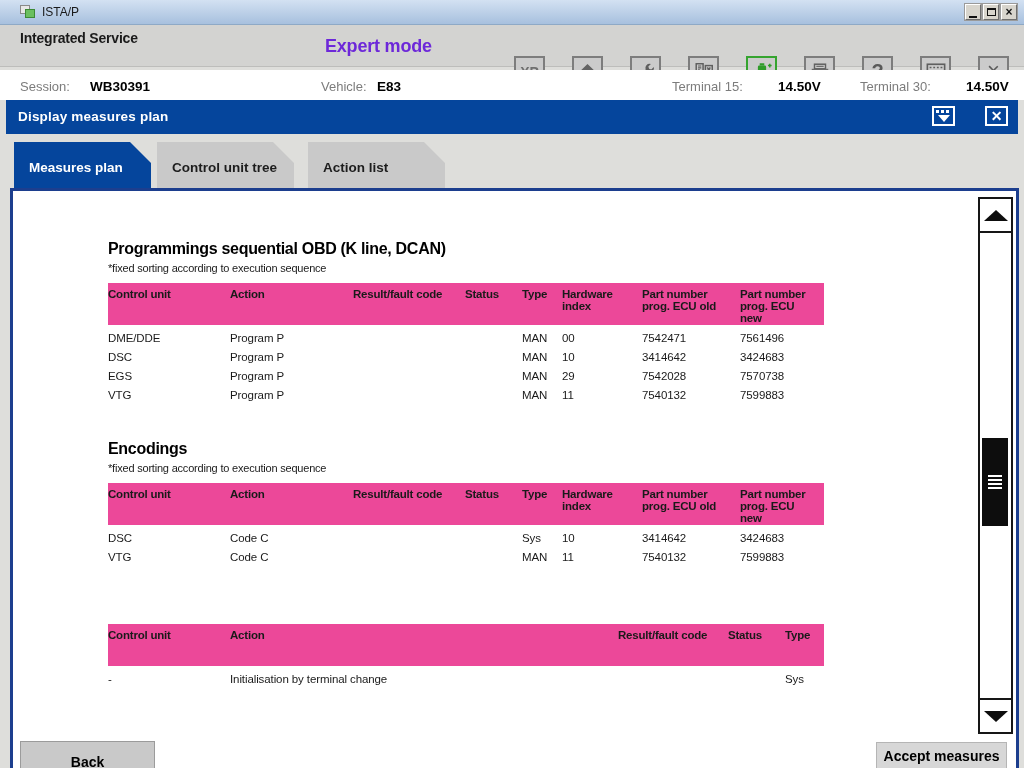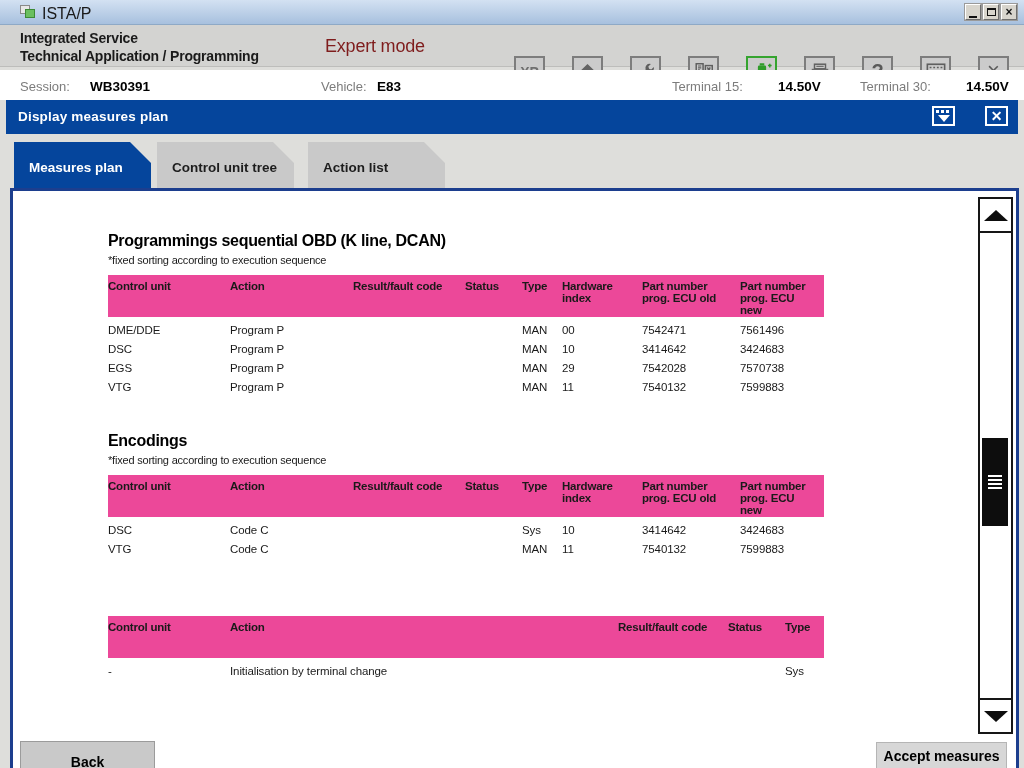--- a/index.html
+++ b/index.html
@@ -10,38 +10,38 @@
   }
   
   .titlebar{
     position:absolute; left:0; top:0; width:1024px; height:25px;
     background:linear-gradient(#d3e1f2,#a7c0de);
     border-bottom:1px solid #8ea9c6;
   }
   .app-icon{ position:absolute; left:20px; top:5px; width:16px; height:14px; }
   .app-icon .back{ position:absolute; left:0; top:0; width:10px; height:9px; background:#e8e8e8; border:1px solid #8a8a8a; }
   .app-icon .front{ position:absolute; left:5px; top:4px; width:10px; height:9px; background:#6abf5e; border:1px solid #3c8a34; }
-  .titlebar .title{ position:absolute; left:42px; top:5px; font-size:16px; color:#1a1a1a; }
+  .titlebar .title{ position:absolute; left:42px; top:5px; font-size:12px; color:#1a1a1a; }
   .win-controls{ position:absolute; right:7px; top:4px; display:flex; gap:2px; }
   .win-btn{
     width:16px; height:16px; background:#d8d5cd; border:1px solid;
     border-color:#fff #6f6f6f #6f6f6f #fff; outline:1px solid #9a9a9a;
     display:flex; align-items:center; justify-content:center;
     font-size:11px; font-weight:bold; line-height:1; color:#111;
   }
   .glyph-min{ width:8px; height:2px; background:#111; margin-top:9px; }
   .glyph-max{ width:9px; height:8px; border:1px solid #111; border-top-width:2px; }
   .glyph-close{ font-size:12px; font-weight:bold; }
   
   .headerbar{
     position:absolute; left:0; top:25px; width:1024px; height:42px;
     background:#d3d3d1; border-bottom:1px solid #bdbdbb;
   }
   .app-title{ position:absolute; left:20px; top:4px; font-size:14px; font-weight:bold; line-height:18px; letter-spacing:-0.2px; }
-  .expert{ position:absolute; left:325px; top:11px; font-size:18px; font-weight:normal; color:#7f1d1d; letter-spacing:-0.2px; }
+  .expert{ position:absolute; left:325px; top:11px; font-size:18px; font-weight:bold; color:#6d28d9; letter-spacing:-0.2px; }
   .toolbar{ position:absolute; left:514px; top:31px; display:flex; gap:27px; }
   .tool-btn{
     width:31px; height:31px; background:#cbcbcb; border:2px solid #7d7d7d;
     display:flex; align-items:center; justify-content:center; color:#5f5f5f;
     font-weight:bold; flex:none;
   }
   .tool-btn.green{ border-color:#35a42f; }
   .tool-btn svg{ display:block; }
   .xp-label{ font-size:14px; color:#6f6f6f; letter-spacing:0; }
   .q-label{ font-size:20px; color:#5a5a5a; }
@@ -83,21 +83,21 @@
   .sec-note{ font-size:11px; color:#1a1a1a; margin-top:4px; min-height:13px; letter-spacing:-0.2px; }
   table.grid{ border-collapse:collapse; table-layout:fixed; width:716px; margin-top:8px; }
   table.grid th{
     background:#ec4899; text-align:left; vertical-align:top; height:42px;
     padding:5px 6px 0 0; font-size:11.5px; font-weight:bold; color:#1a1a1a; letter-spacing:-0.2px;
   }
   table.grid td{
     padding:7px 6px 0 0; font-size:11.5px; color:#1a1a1a; letter-spacing:-0.1px;
     white-space:nowrap; overflow:hidden;
   }
-  .s1{ padding-top:41px; } .s2{ margin-top:39px; } .s3{ margin-top:40px; }
+  .s1{ padding-top:41px;margin-top:8px; } .s2{ margin-top:39px; } .s3{ margin-top:40px; }
   
   .scrollbar{
     position:absolute; left:978px; top:197px; width:35px; height:537px;
     background:#fff; border:2px solid #161616;
   }
   .sb-btn{ position:absolute; left:0; width:31px; height:34px; display:flex; align-items:center; justify-content:center; background:#fff; }
   .sb-up{ top:0; border-bottom:2px solid #161616; }
   .sb-down{ bottom:0; border-top:2px solid #161616; }
   .tri-up{ width:0; height:0; border-left:12px solid transparent; border-right:12px solid transparent; border-bottom:11px solid #0d0d0d; }
   .tri-down{ width:0; height:0; border-left:12px solid transparent; border-right:12px solid transparent; border-top:11px solid #0d0d0d; }
@@ -135,21 +135,20 @@
         </div>
       <div class="win-btn">
           <span class="glyph-close">×</span>
         </div>
     </div>
   </div>
 
   <div class="headerbar">
     <div class="app-title">
       <div>Integrated Service</div>
-      <div>Technical Application / Programming</div>
     </div>
     <div class="expert">Expert mode</div>
     <div class="toolbar">
       <div class="tool-btn">
         <span class="xp-label">XP</span>
       </div>
       <div class="tool-btn">
         <span>
           <svg width="21" height="21" viewBox="0 0 24 24">
               <path d="M12 3.5 2.5 12.5h3.2V21h12.6v-8.5h3.2z M10 15h4v6h-4z" fill="#636363" fill-rule="evenodd"></path>

